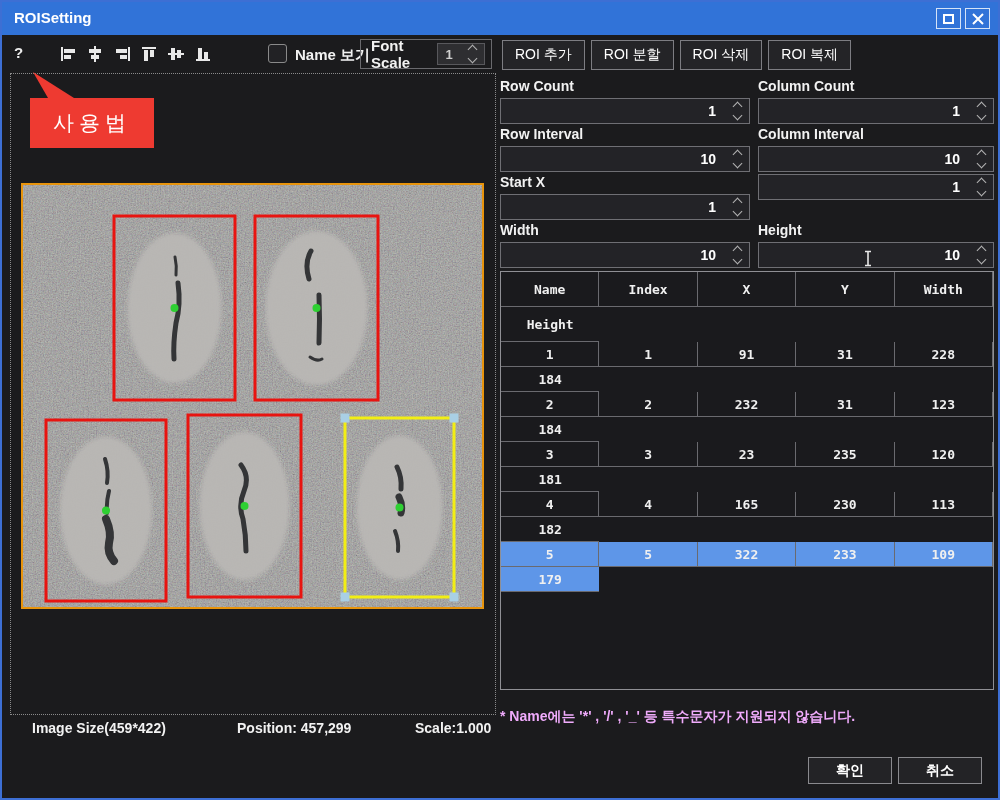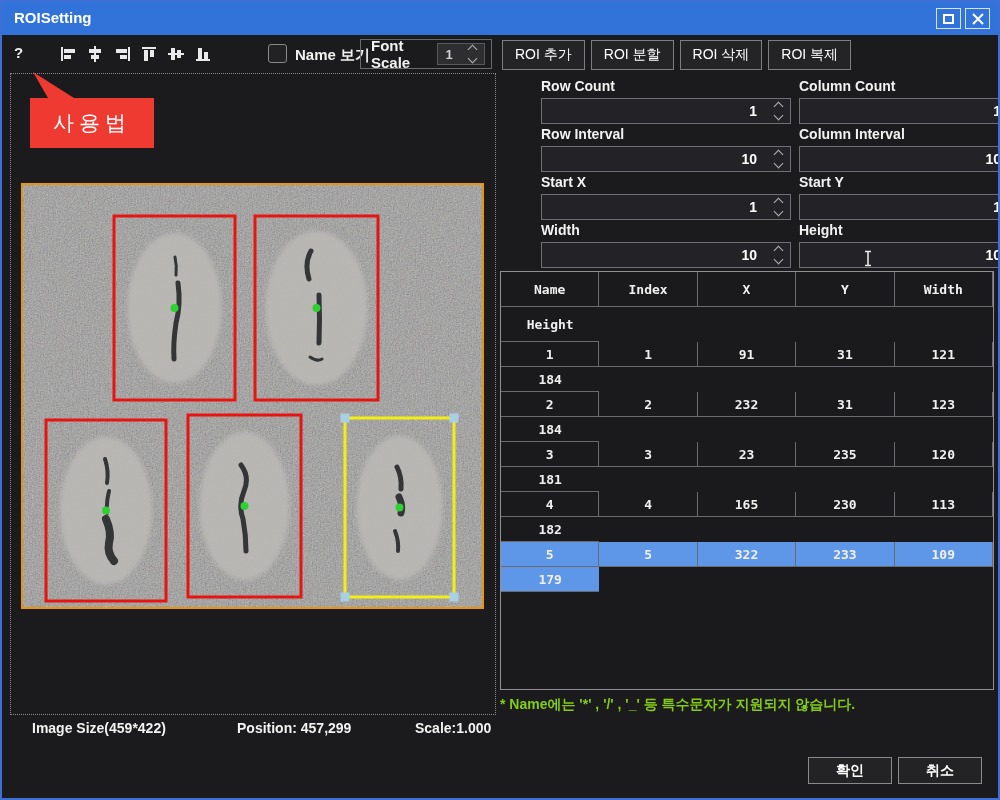--- a/index.html
+++ b/index.html
@@ -38,21 +38,21 @@
   .viewer-panel{position:absolute;left:8px;top:71px;width:486px;height:642px;border:1px dotted #8a8a8a;}
   .callout-tail{position:absolute;left:26px;top:68px;}
   .callout-box{position:absolute;left:28px;top:96px;width:124px;height:50px;background:var(--callout,#ee3a31);
                display:flex;align-items:center;justify-content:center;color:#fff;font-size:21px;letter-spacing:5px;}
   .image-frame{position:absolute;left:19px;top:181px;width:463px;height:426px;border:2px solid var(--img-border,#e8940c);}
   .statusbar span{position:absolute;color:#f2f2f2;font-size:14px;font-weight:bold;top:718px;}
   .st-size{left:30px;} .st-pos{left:235px;} .st-scale{left:413px;}
 
   
   .right-panel{position:absolute;left:498px;top:76px;width:494px;}
-  .fields{display:grid;grid-template-columns:250px 236px;column-gap:8px;row-gap:2px;margin-left:41px;}
+  .fields{display:grid;grid-template-columns:250px 236px;column-gap:8px;row-gap:2px;}
   .fgroup{height:46px;}
   .fgroup .flabel{display:block;font-size:14px;line-height:17px;margin-bottom:3px;}
   .spinfield{height:26px;background:#232327;border:1px solid #6f6f74;display:flex;align-items:center;cursor:text;}
   .spinfield .val{flex:1;text-align:right;color:#fff;font-size:14px;font-weight:600;padding-right:9px;}
   .spin{width:24px;display:flex;flex-direction:column;align-items:center;cursor:pointer;}
   .chu,.chd{width:7px;height:7px;border-left:1.6px solid #b4b4b4;border-top:1.6px solid #b4b4b4;display:block;}
   .chu{transform:rotate(45deg);margin-bottom:1px;}
   .chd{transform:rotate(225deg);margin-top:1px;}
 
   .listbar{margin-top:2px;height:24px;display:flex;align-items:center;}
@@ -67,21 +67,21 @@
   .tbl{margin-top:3px;height:419px;border:1px solid #8f8f94;background:#1a1a1d;overflow:hidden;}
   .trow{display:grid;grid-template-columns:repeat(5,1fr);}
   .tcell{border-right:1px solid #6a6a6f;border-bottom:1px solid #6a6a6f;color:#f0f0f0;
          font-family:"DejaVu Sans Mono", monospace;font-size:13px;font-weight:bold;
          display:flex;align-items:center;justify-content:center;}
   .tcell:last-child{border-right:none;}
   .thead .tcell{height:35px;}
   .tdata .tcell{height:25px;cursor:default;}
   .tdata.selected .tcell{background:var(--selection,#5e96e8);}
 
-  .note{margin-top:6px;color:#84cc16;font-size:14px;font-weight:bold;}
+  .note{margin-top:18px;color:#f0abfc;font-size:14px;font-weight:bold;}
 
   .dlg-btn{position:absolute;top:755px;width:84px;height:27px;background:#232326;border:1px solid #8a8a8e;
            color:#fff;font-size:14px;font-weight:bold;display:flex;align-items:center;justify-content:center;cursor:pointer;}
   .btn-ok{left:806px;} .btn-cancel{left:896px;}
 
   .cursor-ibeam{position:absolute;left:860px;top:248px;pointer-events:none;}
 
   svg{display:block;}
 </style>
 </head>
@@ -291,21 +291,20 @@
         <span class="lbl flabel">Start X</span>
         <div class="spinfield">
           <span class="val">1</span>
           <span class="spin">
               <i class="chu"></i>
               <i class="chd"></i>
             </span>
         </div>
       </div>
       <div class="fgroup">
-        <span class="lbl flabel">Start Y</span>
         <div class="spinfield">
           <span class="val">1</span>
           <span class="spin">
               <i class="chu"></i>
               <i class="chd"></i>
             </span>
         </div>
       </div>
 
       <div class="fgroup">
@@ -338,21 +337,21 @@
         <div class="tcell">X</div>
         <div class="tcell">Y</div>
         <div class="tcell">Width</div>
         <div class="tcell">Height</div>
       </div>
       <div class="trow tdata">
         <div class="tcell">1</div>
         <div class="tcell">1</div>
         <div class="tcell">91</div>
         <div class="tcell">31</div>
-        <div class="tcell">121</div>
+        <div class="tcell">228</div>
         <div class="tcell">184</div>
       </div>
       <div class="trow tdata">
         <div class="tcell">2</div>
         <div class="tcell">2</div>
         <div class="tcell">232</div>
         <div class="tcell">31</div>
         <div class="tcell">123</div>
         <div class="tcell">184</div>
       </div>

